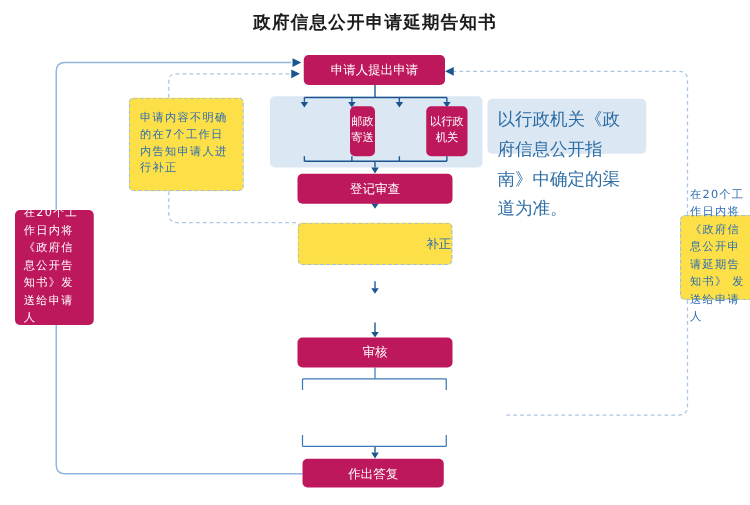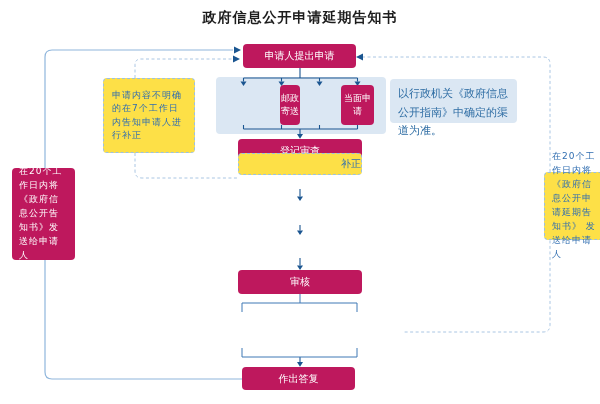--- a/index.html
+++ b/index.html
@@ -8,21 +8,21 @@
   .abs{position:absolute;box-sizing:border-box;}
   .title{left:0;right:0;top:9px;text-align:center;font-size:14px;font-weight:bold;color:#1c1c1c;letter-spacing:1px;}
   .box-dark{background:#be185d;color:#ffffff;border-radius:4px;display:flex;align-items:center;justify-content:center;text-align:center;z-index:3;}
   .box-dashed{background:#fde047;border:1px dashed #9cc0e2;color:#2f6db0;border-radius:4px;display:flex;align-items:center;justify-content:flex-end;text-align:center;z-index:3;}
   .panel{background:#dbe7f3;border-radius:4px;z-index:1;}
   .f10{font-size:10px;}
   .f9{font-size:9px;}
   .lines{left:0;top:0;z-index:2;}
   .note-text{display:block;text-align:left;line-height:1.45;letter-spacing:1px;}
   .tall-text{display:block;text-align:left;line-height:1.55;letter-spacing:1px;}
-  .guide-text{color:#2e6da4;font-size:11px;line-height:1.7;text-align:left;padding:6px 8px;display:block;}
+  .guide-text{color:#2e6da4;font-size:14px;line-height:1.7;text-align:left;padding:6px 8px;display:block;}
 </style>
 </head>
 <body>
 
 <div id="stage">
 
   <div class="abs panel" style="left:216px;top:77px;width:170px;height:57px;"></div>
   <div class="abs panel" style="left:390px;top:79px;width:127px;height:44px;">
     <span class="guide-text">以行政机关《政府信息公开指南》中确定的渠道为准。</span>
   </div>
@@ -84,24 +84,24 @@
       <path d="M233,55.5 L240,59 L233,62.5 Z"></path>
       <path d="M363,53.5 L356,57 L363,60.5 Z"></path>
     </g>
   </svg>
 
   <div class="abs title">政府信息公开申请延期告知书</div>
 
   <div class="abs box-dark f10" style="left:243px;top:44px;width:113px;height:24px;">申请人提出申请</div>
 
   <div class="abs box-dark f9" style="left:280px;top:85px;width:20px;height:40px;line-height:1.4;">邮政寄送</div>
-  <div class="abs box-dark f9" style="left:341px;top:85px;width:33px;height:40px;line-height:1.4;">当面申请</div>
+  <div class="abs box-dark f9" style="left:341px;top:85px;width:33px;height:40px;line-height:1.4;">以行政机关</div>
 
   <div class="abs box-dark f10" style="left:238px;top:139px;width:124px;height:24px;">登记审查</div>
-  <div class="abs box-dashed f10" style="left:238px;top:153px;width:124px;height:22px;">补正</div>
+  <div class="abs box-dashed f10" style="left:238px;top:178px;width:124px;height:34px;">补正</div>
   <div class="abs box-dark f10" style="left:238px;top:270px;width:124px;height:24px;">审核</div>
 
 
   <div class="abs box-dark f10" style="left:242px;top:367px;width:113px;height:23px;">作出答复</div>
 
   <div class="abs box-dashed f9" style="left:103px;top:78px;width:92px;height:75px;padding:6px 8px;">
     <span class="note-text">申请内容不明确的在7个工作日内告知申请人进行补正</span>
   </div>
 
   <div class="abs box-dark f9" style="left:12px;top:168px;width:63px;height:92px;padding:6px 7px;">

